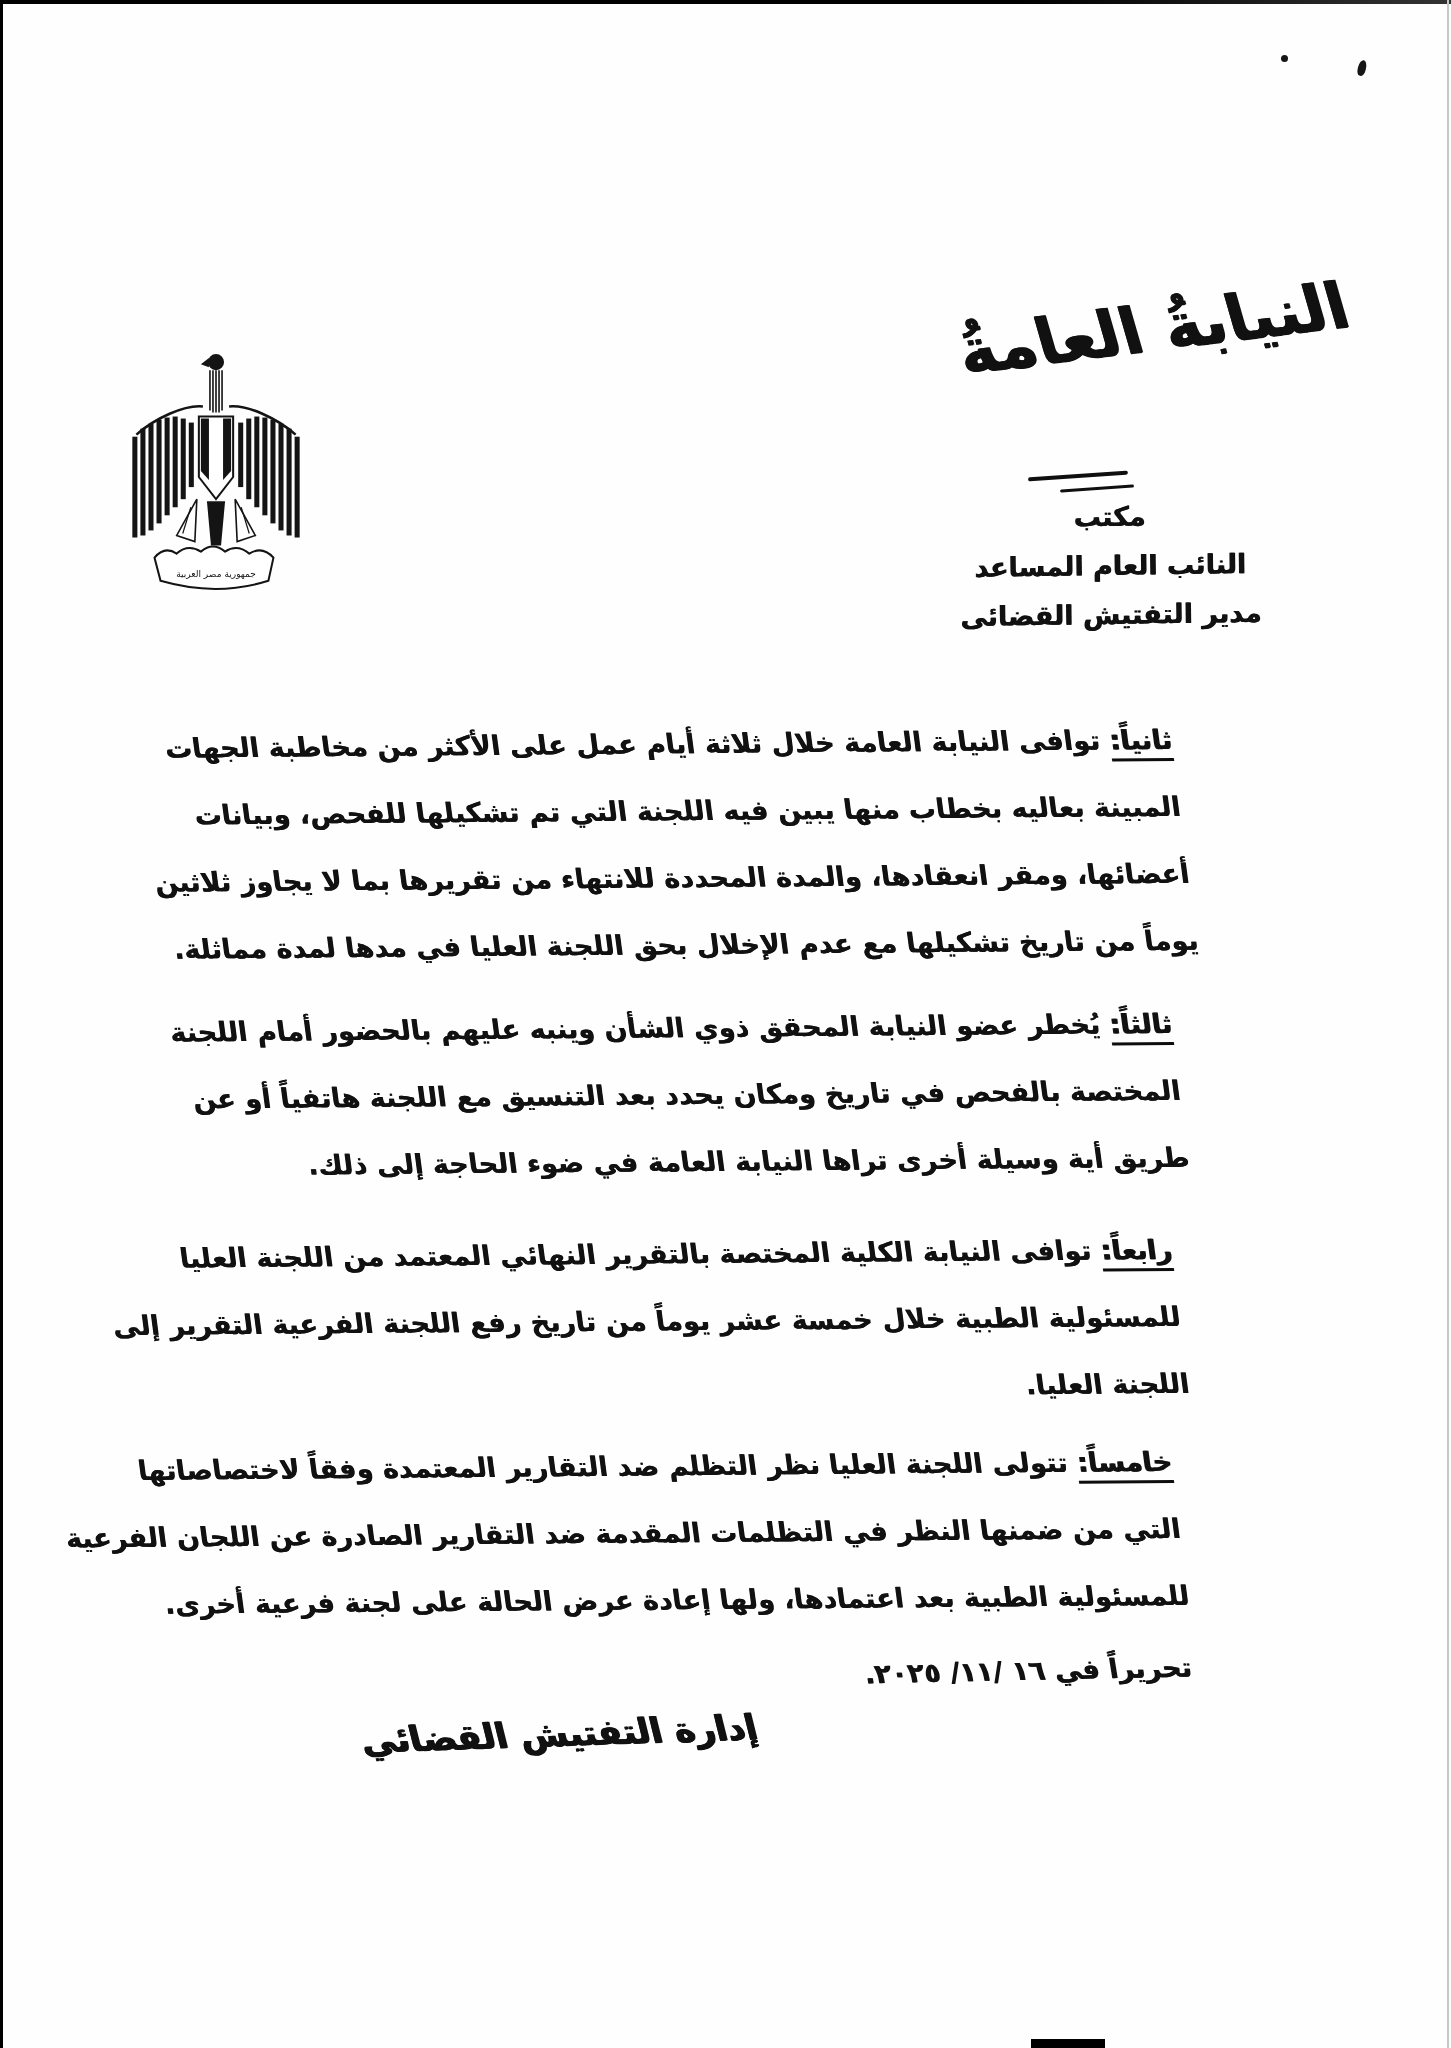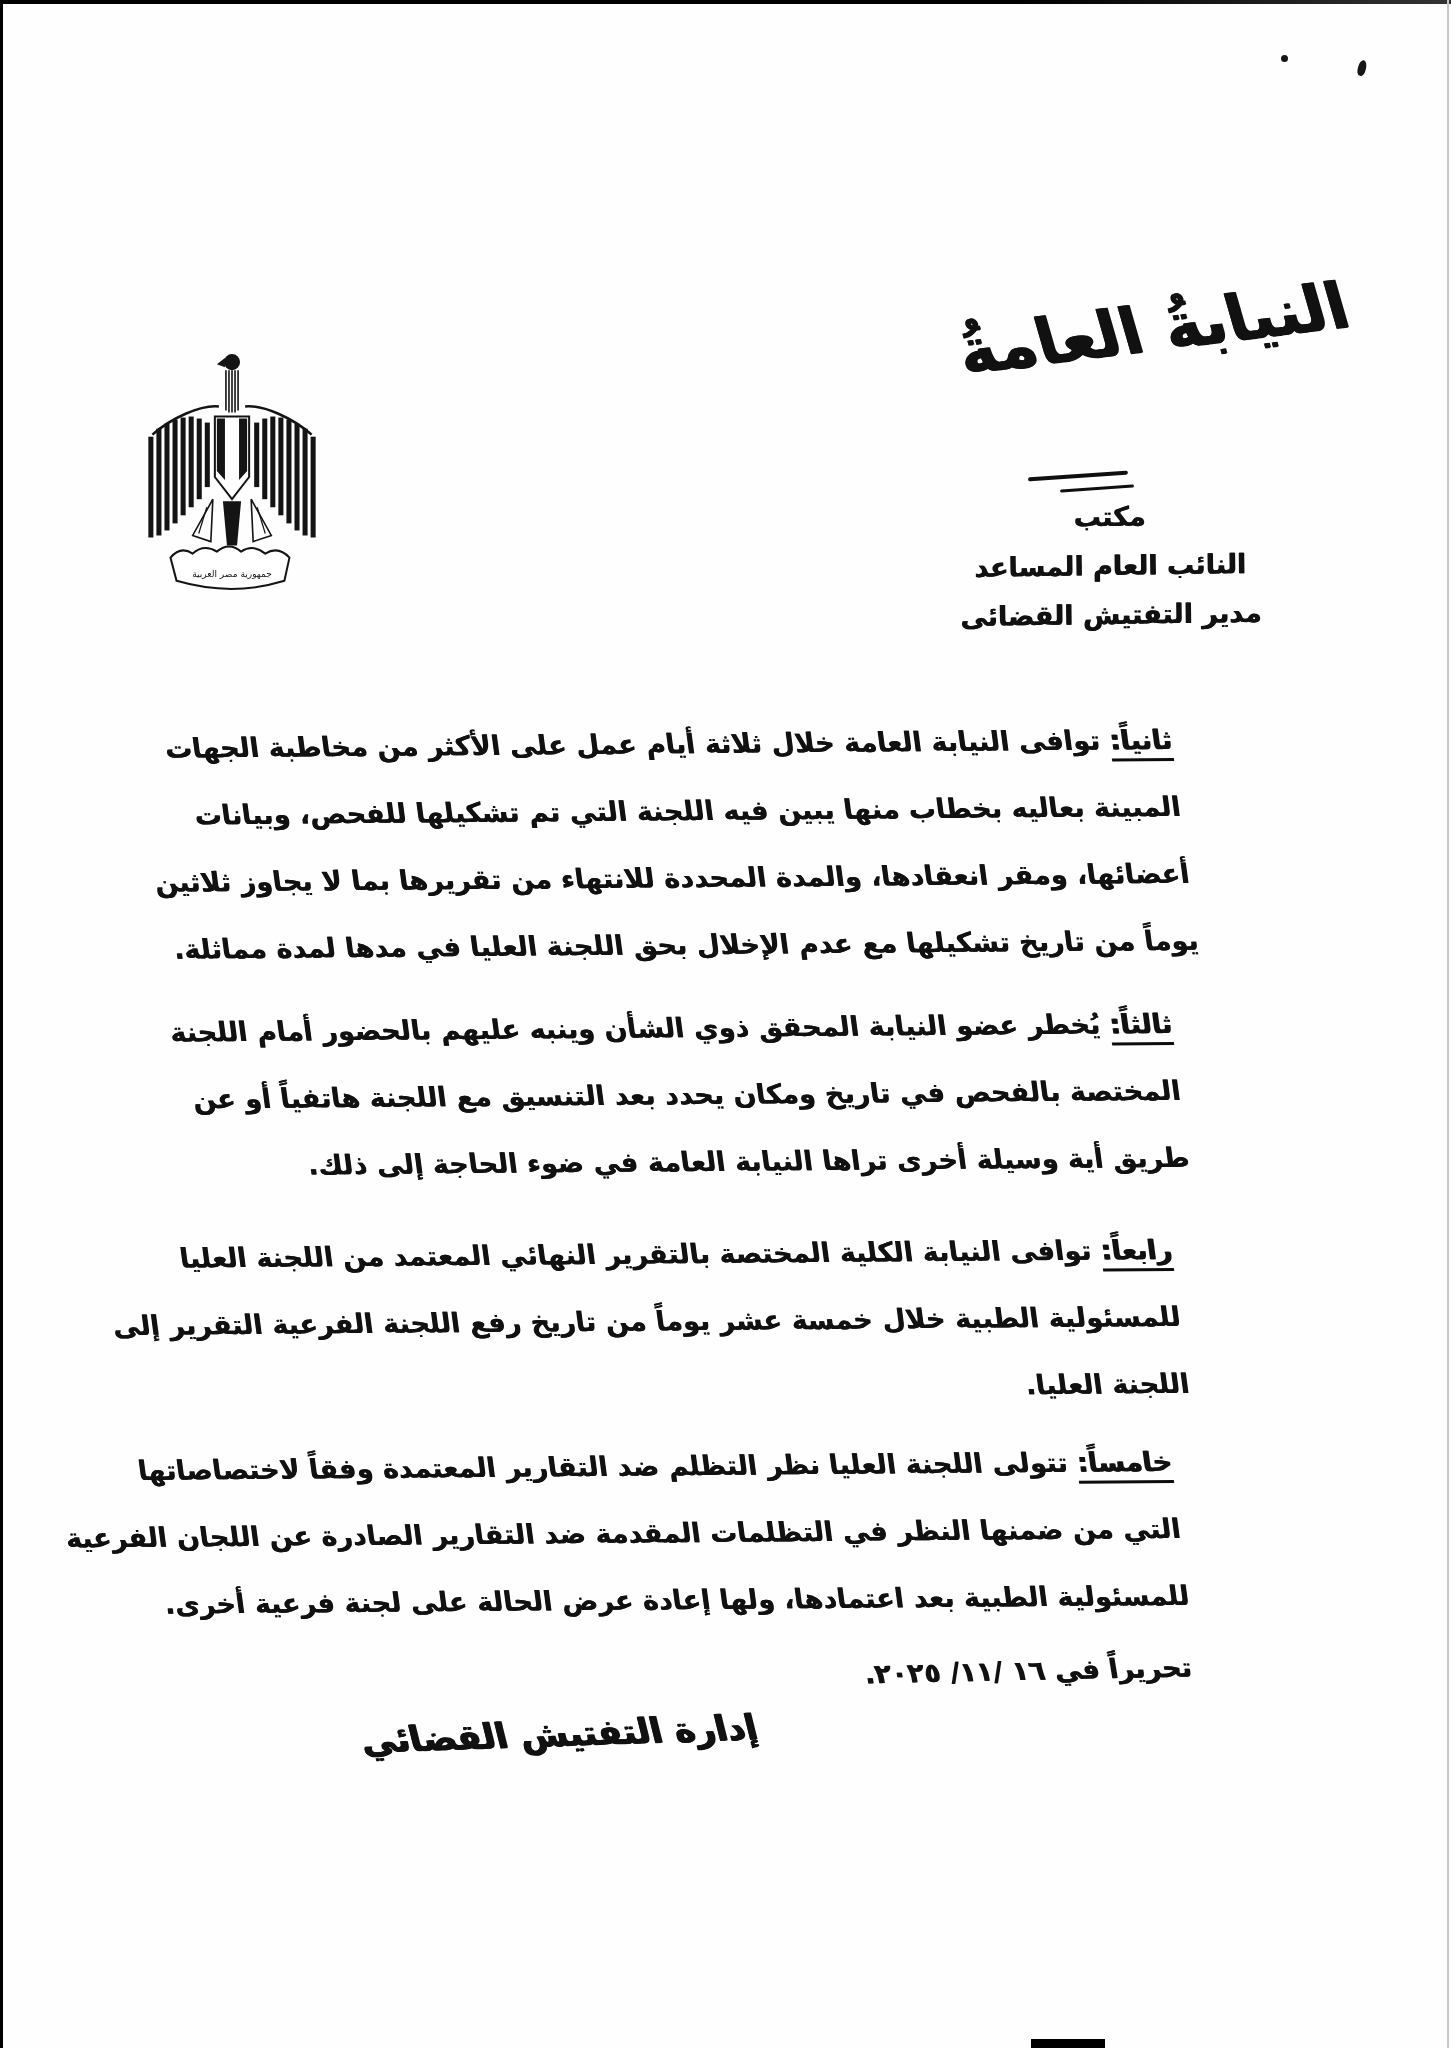--- a/index.html
+++ b/index.html
@@ -14,21 +14,21 @@
   
   .edge-top{position:absolute;left:0;top:0;width:1451px;height:4px;background:linear-gradient(90deg,#000 70%,#333 100%);}
   .edge-left{position:absolute;left:0;top:0;width:3px;height:2048px;background:#000;}
   .edge-right{position:absolute;left:1447px;top:0;width:2px;height:2048px;background:#c7c7c7;}
   .speck{position:absolute;background:#161616;border-radius:50%;}
   .speck-1{left:1281px;top:55px;width:7px;height:7px;}
   .speck-2{left:1358px;top:60px;width:8px;height:16px;transform:rotate(14deg);border-radius:60% 60% 50% 50%;}
   .redaction{position:absolute;left:1031px;top:2039px;width:74px;height:9px;background:#000;}
 
   
-  .emblem{position:absolute;left:140px;top:348px;width:184px;height:254px;}
+  .emblem{position:absolute;left:124px;top:348px;width:184px;height:254px;}
 
   
   .title{
     position:absolute;top:268px;right:104px;
     direction:rtl;
     font-size:64px;font-weight:bold;
     letter-spacing:1px;
     transform:rotate(-7deg) skewX(9deg);
     transform-origin:right center;
     text-shadow:1.2px 0 0 currentColor, 0 0.6px 0 currentColor;

